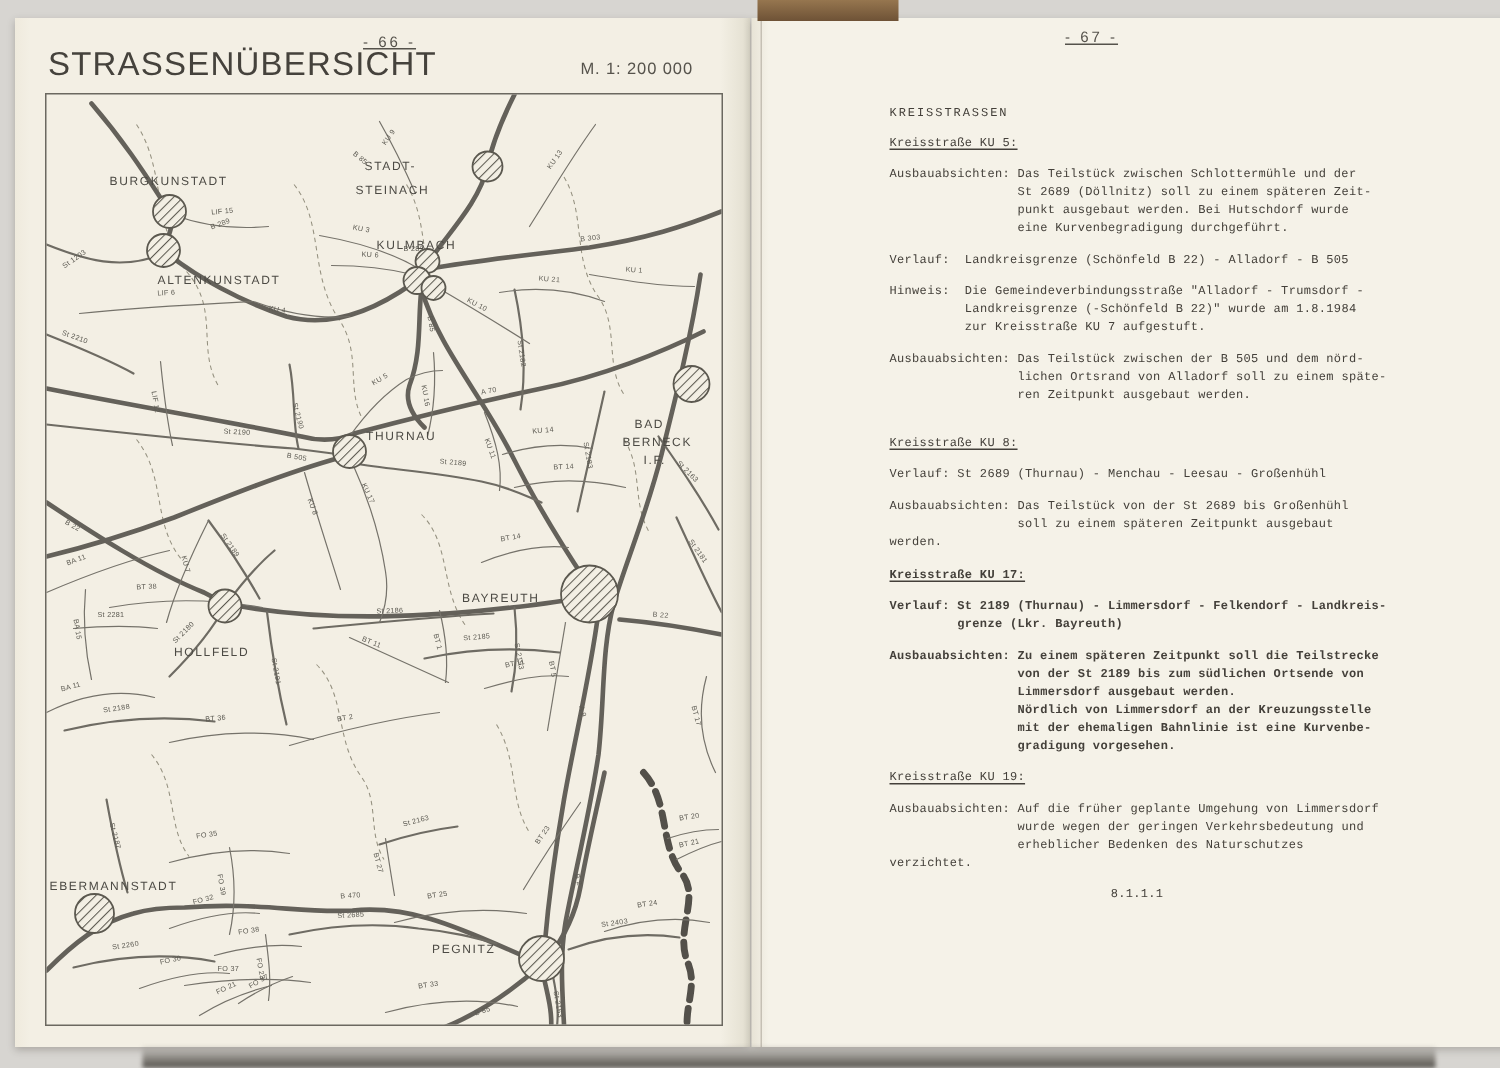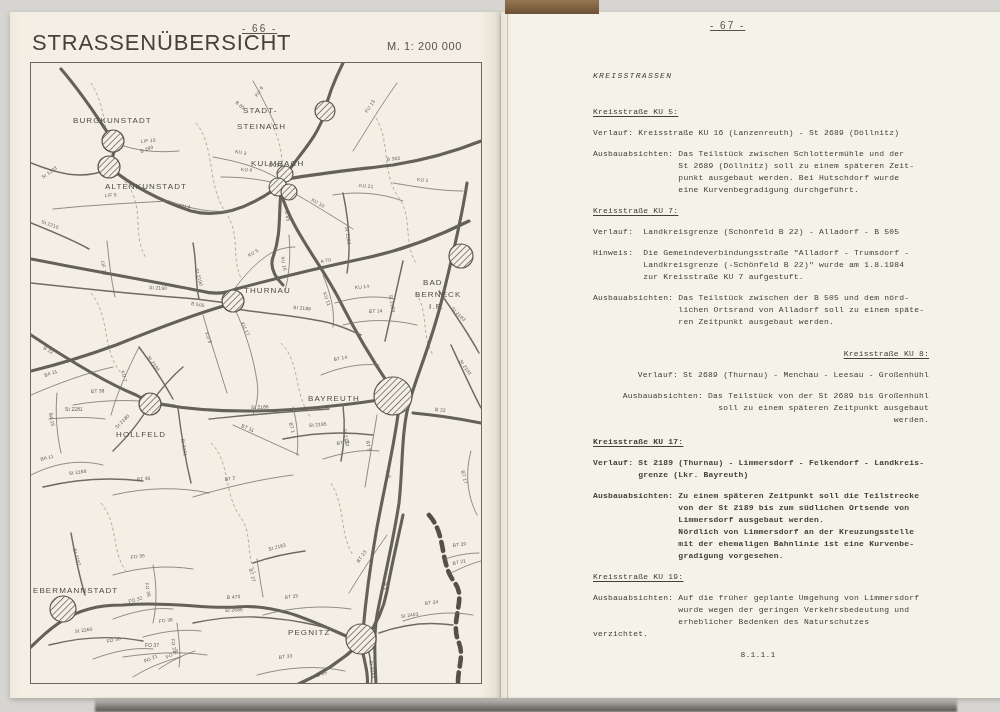--- a/index.html
+++ b/index.html
@@ -34,25 +34,25 @@
   .road.bd{stroke:#53504a;stroke-width:4.6;}
   .gborder{fill:none;stroke:#94907f;stroke-width:.7;stroke-dasharray:3 2.5;}
   .town{fill:url(#hatch);stroke:#5b584f;stroke-width:1.2;}
   .rlab{font-family:"Liberation Sans",sans-serif;font-size:4.8px;fill:#5c5a52;letter-spacing:.2px;}
   .tlab{font-family:"Liberation Sans",sans-serif;font-size:8px;fill:#4c4a44;letter-spacing:1.1px;}
   
   #right-pageno{left:710px;top:20px;}
   #rp-content{position:absolute;left:92px;top:58px;width:336px;
     font-family:"Liberation Mono",monospace;font-size:8px;line-height:12px;
     letter-spacing:.22px;color:#44403a;}
-  .h-main{letter-spacing:1.3px;margin-bottom:24px;font-style:italic;}
+  .h-main{letter-spacing:1.3px;margin-bottom:8px;}
   .intro{margin-bottom:11px;white-space:pre-wrap;}
   .sec-head{text-decoration:underline;text-underline-offset:2px;margin-bottom:9px;}
   .para{white-space:pre-wrap;margin-bottom:9px;}
-  .mt-md{margin-top:6px;} .mt-lg{margin-top:10px;font-weight:bold;} .mt-xl{margin-top:20px;text-align:right;}
+  .mt-md{margin-top:6px;} .mt-lg{margin-top:10px;font-weight:bold;} .mt-xl{margin-top:20px;}
   #rp-footer{text-align:center;margin-top:6px;padding-right:6px;}
 </style>
 </head>
 <body>
 
 <div class="page" id="left-page">
   <div class="pageno" id="left-pageno">- 66 -</div>
   <div id="map-title">STRASSENÜBERSICHT</div>
   <div id="map-scale">M. 1: 200 000</div>
   <div id="map-frame">
@@ -270,29 +270,27 @@
   </div>
 </div>
 
 <div class="page" id="right-page">
   <div class="pageno" id="right-pageno" style="left:209px;top:8px;">- 67 -</div>
   <div id="rp-content">
     <div class="h-main">KREISSTRASSEN</div>
 
     <div class="section">
       <div class="sec-head">Kreisstraße KU 5:</div>
-      <div class="para">Verlauf: Kreisstraße KU 16 (Lanzenreuth) - St 2689 (Döllnitz)</div>
       <div class="para">Ausbauabsichten: Das Teilstück zwischen Schlottermühle und der
                  St 2689 (Döllnitz) soll zu einem späteren Zeit-
                  punkt ausgebaut werden. Bei Hutschdorf wurde
                  eine Kurvenbegradigung durchgeführt.</div>
     </div>
 
     <div class="section mt-md">
-      <div class="sec-head">Kreisstraße KU 7:</div>
       <div class="para">Verlauf:  Landkreisgrenze (Schönfeld B 22) - Alladorf - B 505</div>
       <div class="para">Hinweis:  Die Gemeindeverbindungsstraße "Alladorf - Trumsdorf -
           Landkreisgrenze (-Schönfeld B 22)" wurde am 1.8.1984
           zur Kreisstraße KU 7 aufgestuft.</div>
       <div class="para">Ausbauabsichten: Das Teilstück zwischen der B 505 und dem nörd-
                  lichen Ortsrand von Alladorf soll zu einem späte-
                  ren Zeitpunkt ausgebaut werden.</div>
     </div>
 
     <div class="section mt-xl">

